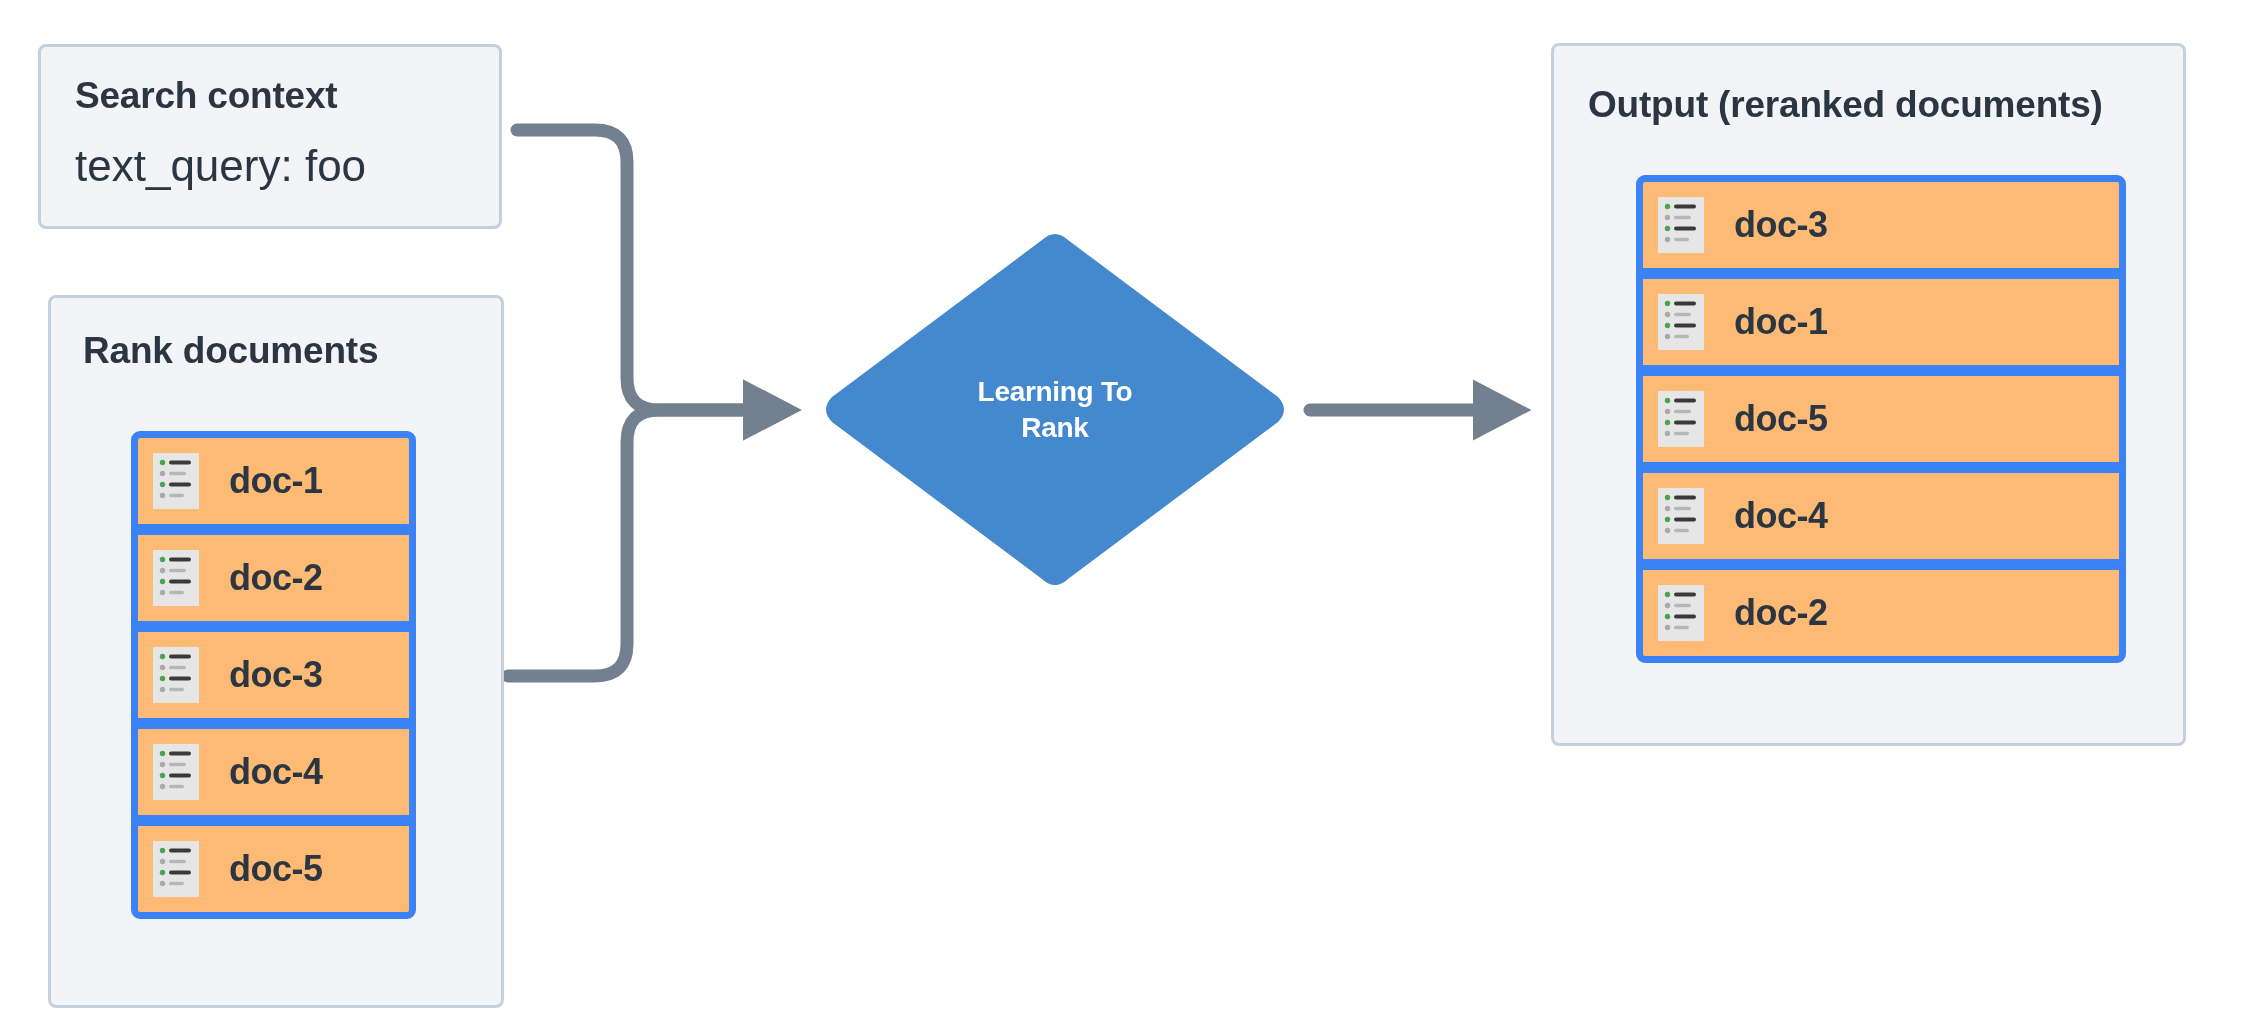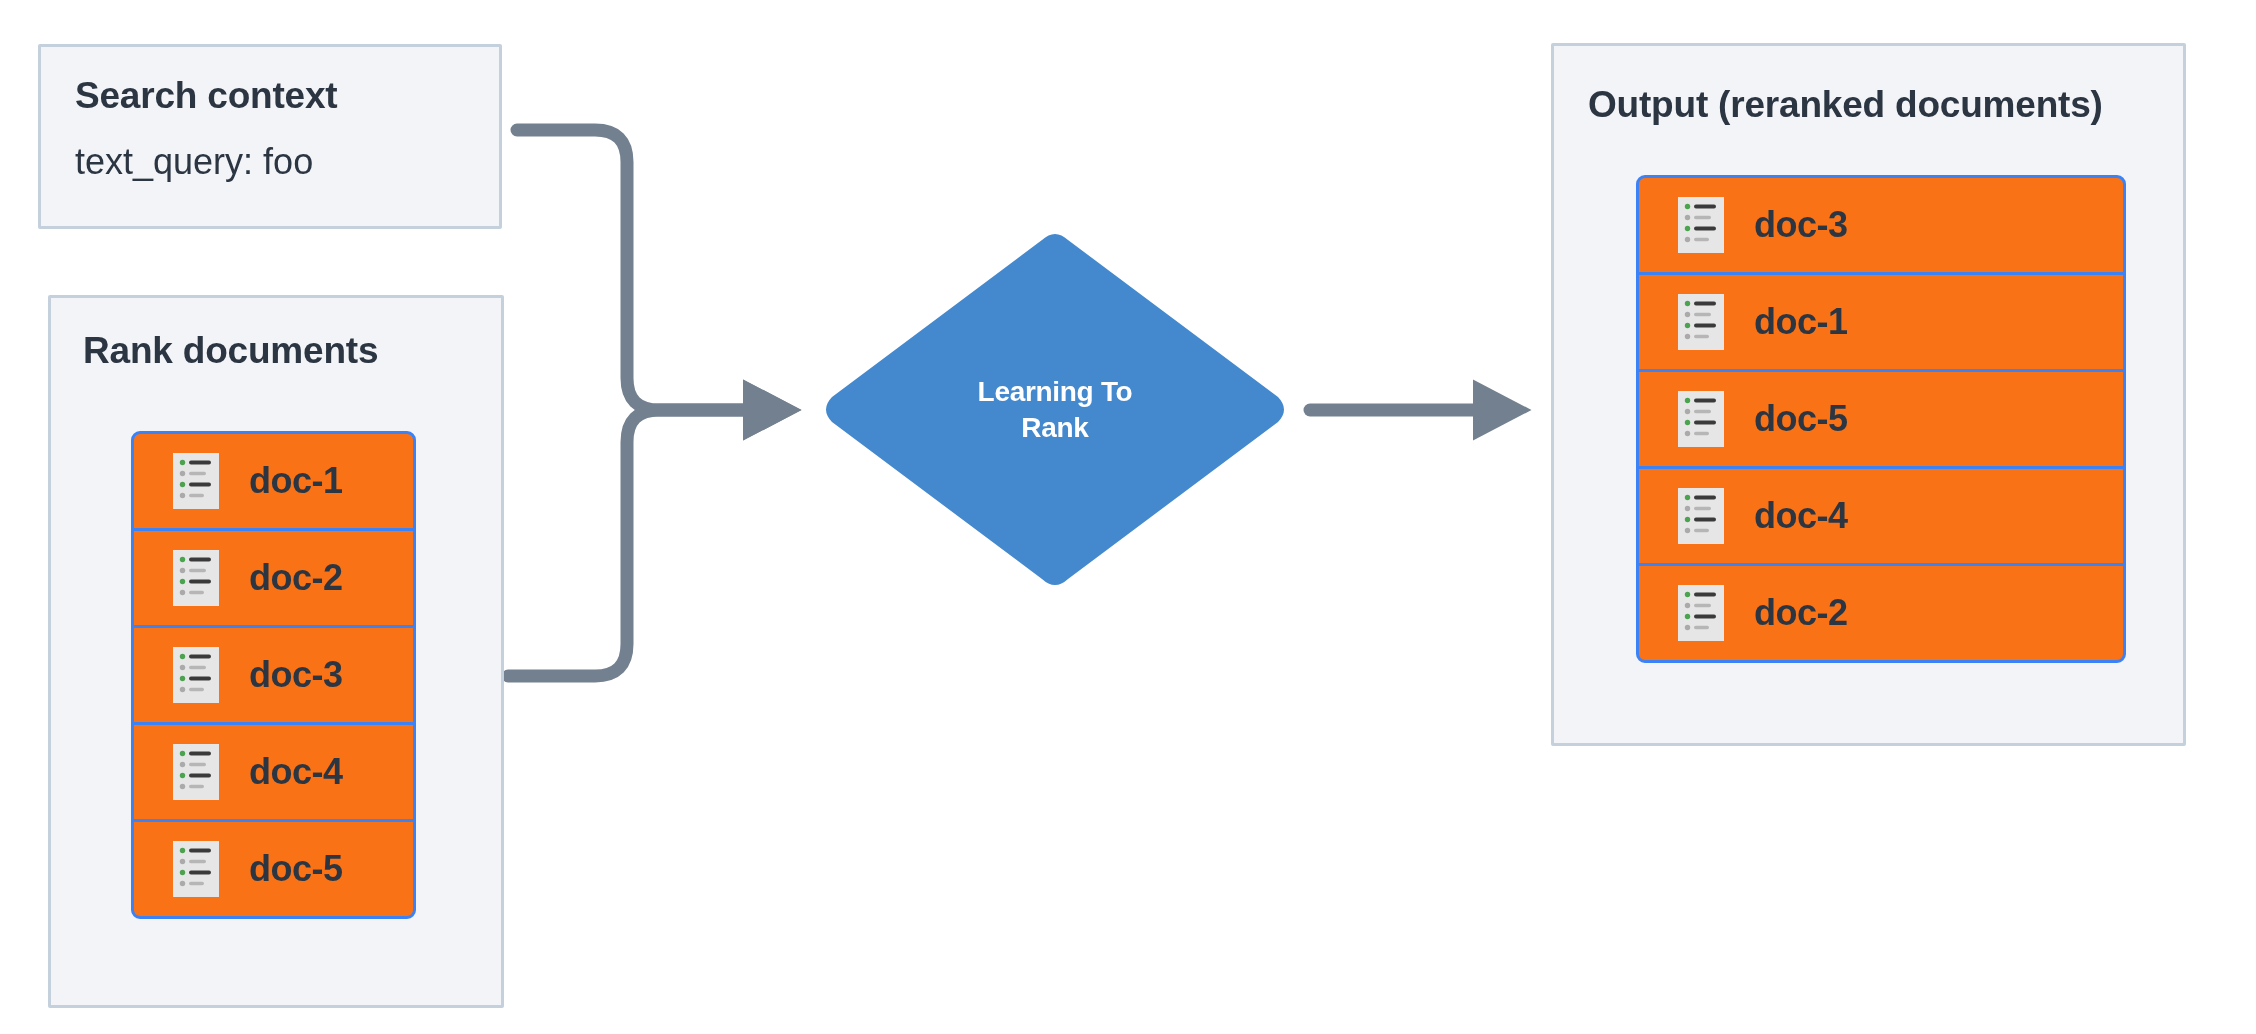--- a/index.html
+++ b/index.html
@@ -30,21 +30,21 @@
     height: 1034px;
     pointer-events: none;
   }
 
   
   .panel {
     position: absolute;
     box-sizing: border-box;
     background: #f2f4f7;
     border: 3px solid #c4d0dc;
-    border-radius: 2px;
+    border-radius: 8px;
   }
   .panel-title {
     position: absolute;
     font-weight: bold;
     color: #2c3643;
     letter-spacing: -0.2px;
     white-space: nowrap;
   }
   .panel-sub {
     position: absolute;
@@ -60,21 +60,21 @@
     height: 185px;
   }
   #search-context-title {
     left: 34px;
     top: 28px;
     font-size: 37px;
   }
   #search-context-query {
     left: 34px;
     top: 94px;
-    font-size: 36px;
+    font-size: 44px;
     font-weight: normal;
   }
 
   
   #input-panel {
     left: 48px;
     top: 295px;
     width: 456px;
     height: 713px;
   }
@@ -111,24 +111,24 @@
     width: 490px;
   }
 
   
   .doc-row {
     position: relative;
     box-sizing: border-box;
     height: 100px;
     display: flex;
     align-items: center;
-    background: #f97316;
-    border: 3px solid #3b82f6;
+    background: #fdba74;
+    border: 7px solid #3b82f6;
     margin-top: -3px;
-    padding-left: 39px;
+    padding-left: 15px;
   }
   .doc-row:first-child {
     margin-top: 0;
     border-top-left-radius: 9px;
     border-top-right-radius: 9px;
   }
   .doc-row:last-child {
     border-bottom-left-radius: 9px;
     border-bottom-right-radius: 9px;
   }

